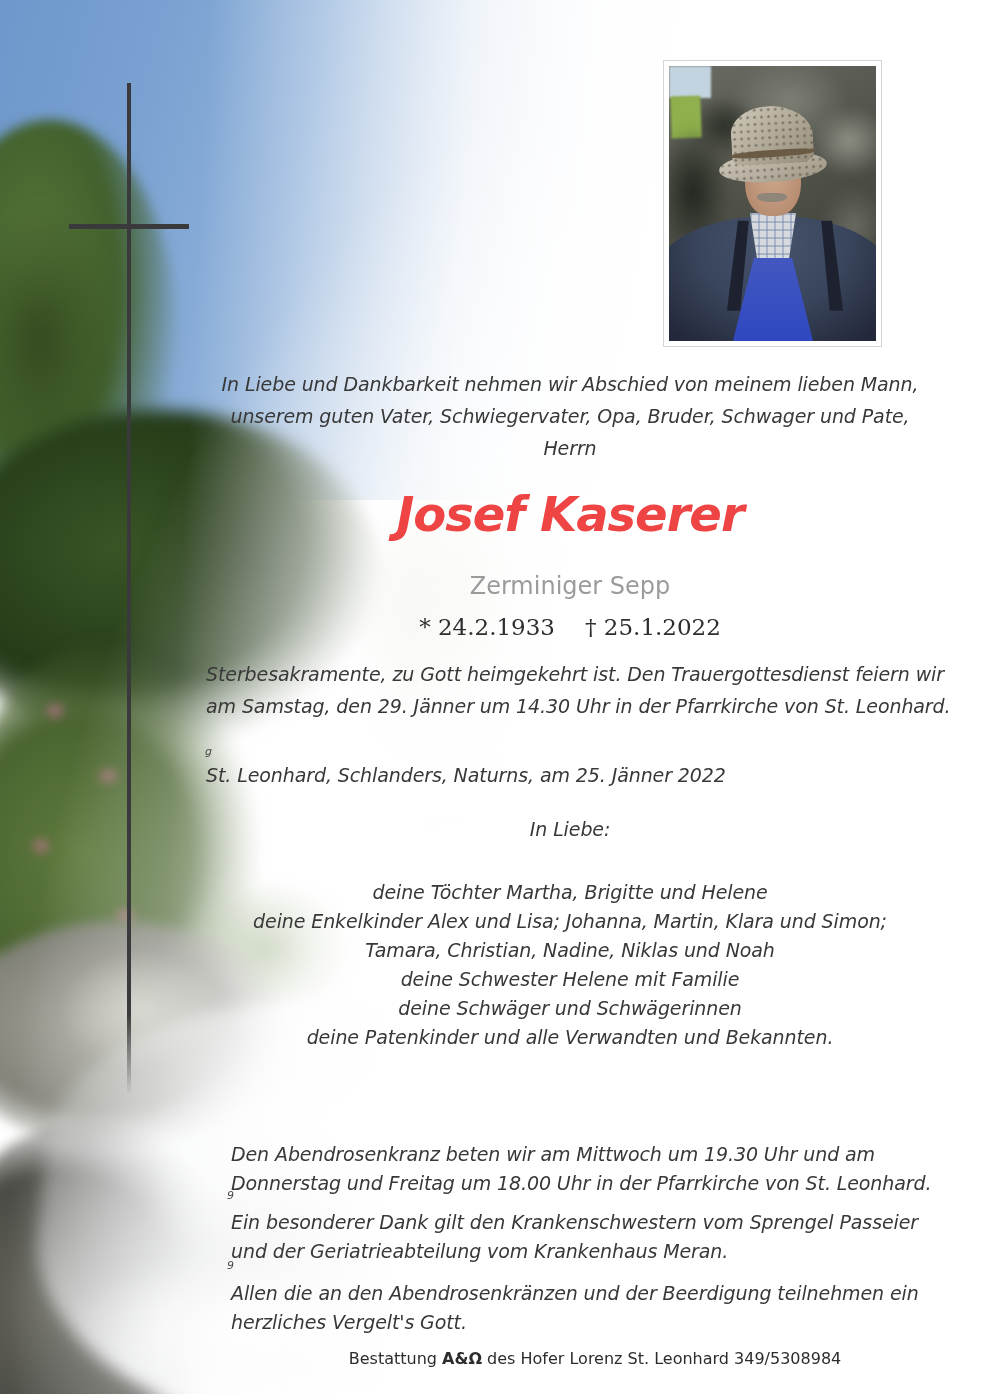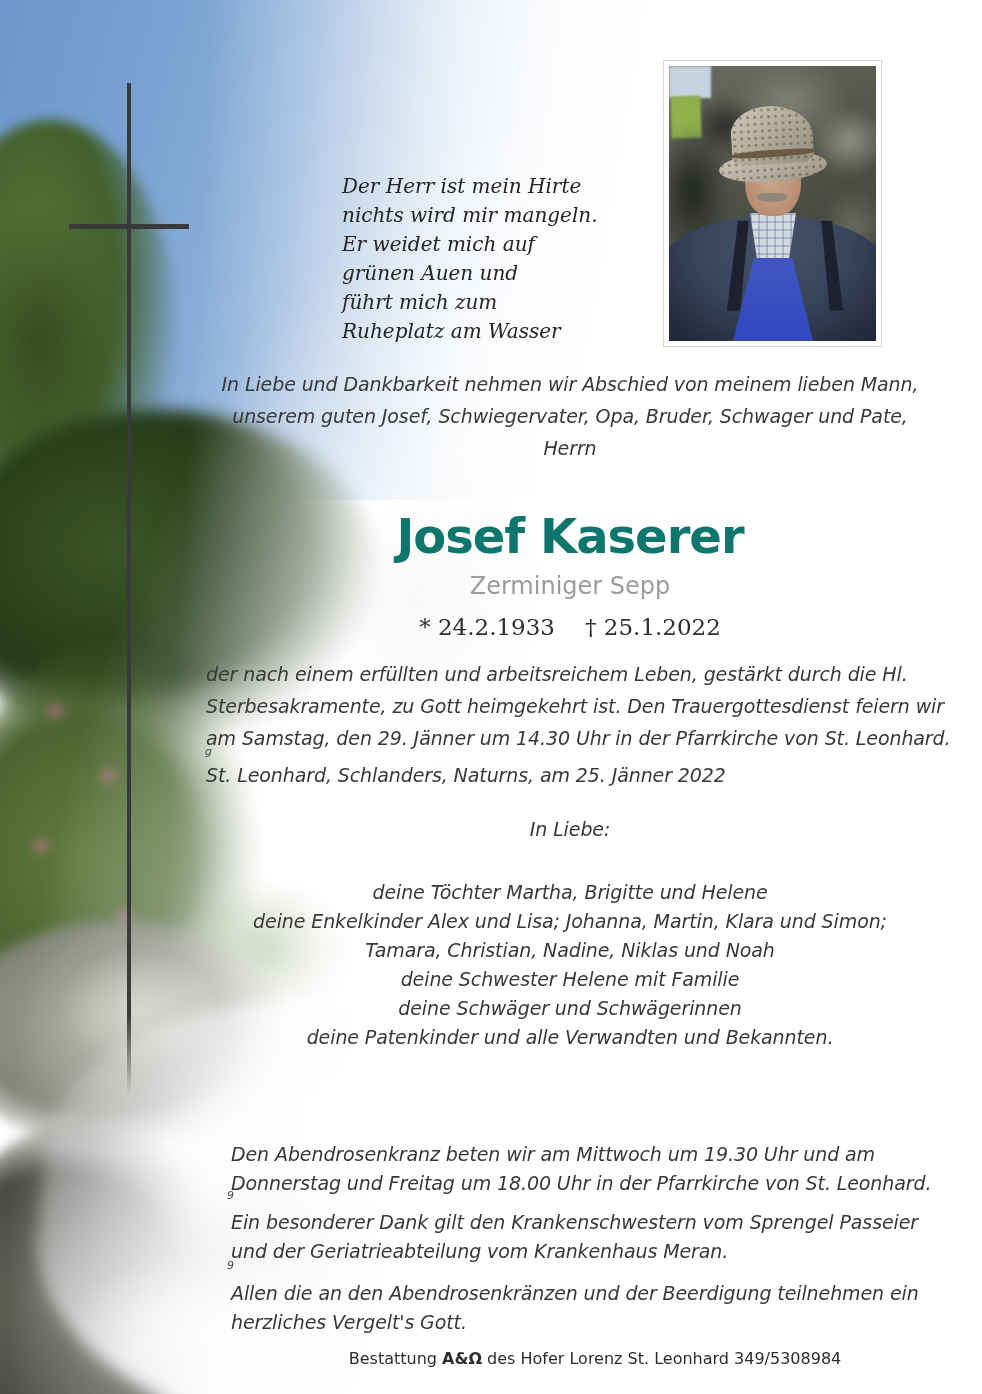--- a/index.html
+++ b/index.html
@@ -91,21 +91,21 @@
     background-image:radial-gradient(rgba(60,55,45,.45) 1px,transparent 1.6px),linear-gradient(160deg,#cfc9ba 0%,#b3ab9b 60%,#9b9381 100%);
     background-size:7px 7px,100% 100%;}
   .hatband{position:absolute;left:62px;top:84px;width:84px;height:7px;background:#6b5a44;border-radius:40%;transform:rotate(-4deg);}
   
   .txt{position:absolute;color:#383838;}
   .it{font-style:italic;letter-spacing:-0.1px;}
   .psalm{left:342px;top:172px;width:300px;font-family:"DejaVu Serif",serif;font-style:italic;
     font-size:20px;line-height:29px;color:#242424;}
   .centerblk{left:170px;width:800px;text-align:center;}
   .intro{top:368px;font-size:19px;line-height:32px;}
-  .name{top:508px;font-size:48px;font-weight:bold;letter-spacing:-1px;color:#0f766e;}
+  .name{top:486px;font-size:48px;font-weight:bold;font-style:italic;letter-spacing:-1px;color:#ef4444;}
   .nick{top:572px;font-size:24px;color:#9b9b9b;}
   .dates{top:614px;font-family:"DejaVu Serif",serif;font-size:23px;color:#2e2e2e;}
   .dates .death{margin-left:30px;}
   .announce{left:206px;top:658px;width:760px;font-size:19px;line-height:32px;}
   .placedate{left:206px;top:764px;font-size:19px;}
   .inliebe{top:818px;font-size:19px;}
   .family{top:878px;font-size:19px;line-height:29px;}
   .para{width:740px;font-size:19px;line-height:29px;}
   .rosary{left:231px;top:1140px;}
   .thanks{left:231px;top:1208px;}
@@ -170,43 +170,34 @@
       <div class="browshadow"></div>
       <div class="eye eyeL"></div>
       <div class="eye eyeR"></div>
       <div class="must"></div>
       <div class="hatbrim"></div>
       <div class="hatcrown"></div>
       <div class="hatband"></div>
     </div>
   </div>
 
-  <div class="txt psalm">
-    <div>Der Herr ist mein Hirte</div>
-    <div>nichts wird mir mangeln.</div>
-    <div>Er weidet mich auf</div>
-    <div>grünen Auen und</div>
-    <div>führt mich zum</div>
-    <div>Ruheplatz am Wasser</div>
-  </div>
 
   <div class="txt centerblk intro it">
     <div>In Liebe und Dankbarkeit nehmen wir Abschied von meinem lieben Mann,</div>
-    <div>unserem guten Josef, Schwiegervater, Opa, Bruder, Schwager und Pate,</div>
+    <div>unserem guten Vater, Schwiegervater, Opa, Bruder, Schwager und Pate,</div>
     <div>Herrn</div>
   </div>
 
   <div class="txt centerblk name">Josef Kaserer</div>
   <div class="txt centerblk nick">Zerminiger Sepp</div>
   <div class="txt centerblk dates">
     <span class="birth">* 24.2.1933</span><span class="death">† 25.1.2022</span>
   </div>
 
   <div class="txt announce it">
-    <div>der nach einem erfüllten und arbeitsreichem Leben, gestärkt durch die Hl.</div>
     <div>Sterbesakramente, zu Gott heimgekehrt ist. Den Trauergottesdienst feiern wir</div>
     <div>am Samstag, den 29. Jänner um 14.30 Uhr in der Pfarrkirche von St. Leonhard.</div>
   </div>
 
   <div class="txt placedate it">St. Leonhard, Schlanders, Naturns, am 25. Jänner 2022</div>
 
   <div class="txt centerblk inliebe it">In Liebe:</div>
 
   <div class="txt centerblk family it">
     <div>deine Töchter Martha, Brigitte und Helene</div>

